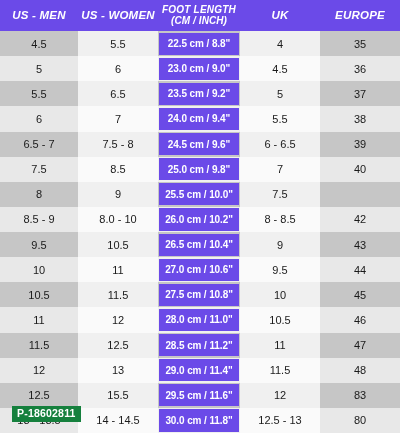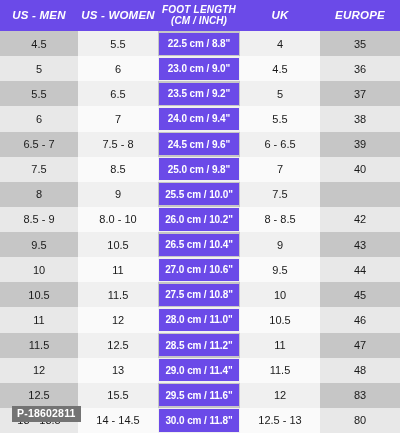--- a/index.html
+++ b/index.html
@@ -115,21 +115,21 @@
     align-items: center;
     justify-content: center;
     box-sizing: border-box;
   }
 
   
   .watermark {
     position: absolute;
     left: 12px;
     bottom: 11px;
-    background: #737373;
+    background: #15803d;
     color: #ffffff;
     font-size: 10.5px;
     font-weight: bold;
     letter-spacing: 0.2px;
     padding: 2px 5px;
     z-index: 5;
     line-height: 1.1;
   }
 </style>
 </head>

